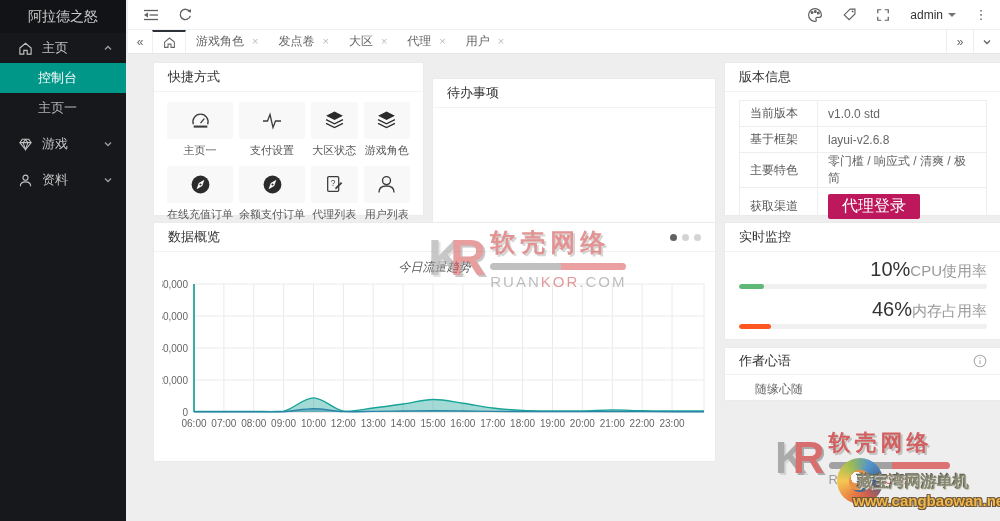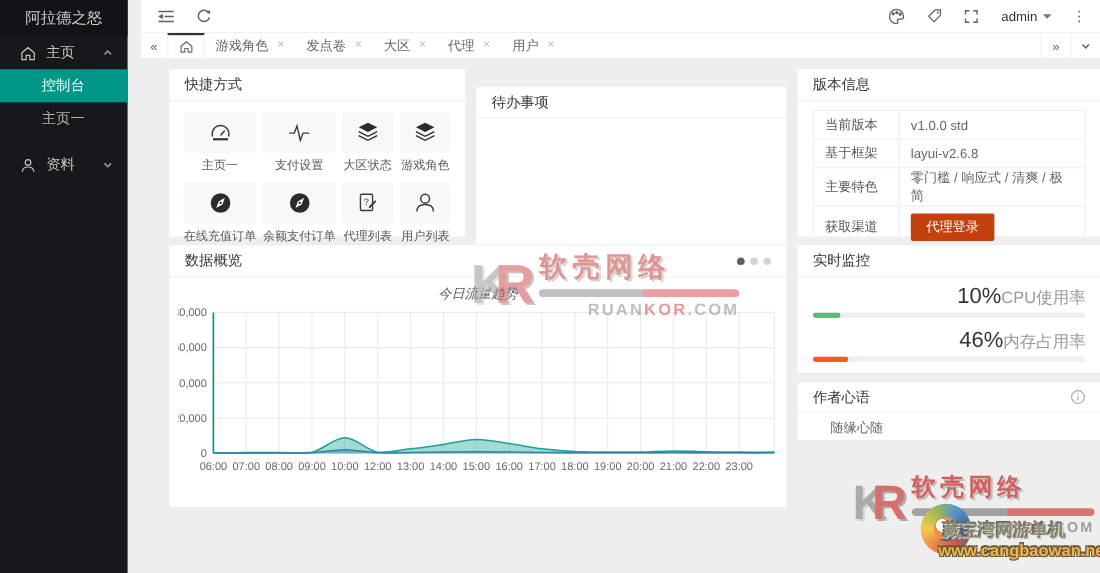--- a/index.html
+++ b/index.html
@@ -1,20 +1,20 @@
 <!DOCTYPE html>
 <html><head>
 <meta charset="utf-8">
 <style>
   * { margin:0; padding:0; box-sizing:border-box; }
   html,body { width:1000px; height:521px; }
   body { font-family:"Liberation Sans","DejaVu Sans",sans-serif; background:#eee; overflow:hidden; position:relative; }
 
   
-  .sidebar { position:absolute; left:0; top:0; width:116px; height:521px; background:#17181b; z-index:2; }
+  .sidebar { position:absolute; left:0; top:0; width:126px; height:521px; background:#17181b; z-index:2; }
   .logo { height:33px; line-height:33px; text-align:center; color:#c9c9c9; font-size:14px; background:#121316; }
   .nav-item { height:30px; display:flex; align-items:center; padding:0 12px 0 18px; color:#c2c2c2; font-size:13px; cursor:pointer; }
   .nav-item .nv-ico { width:15px; height:15px; margin-right:9px; flex:none; }
   .nav-item .nv-label { flex:1; }
   .nav-item .chev { width:12px; height:12px; flex:none; }
   .nav-sub { height:30px; line-height:30px; padding-left:38px; color:#b2b2b2; font-size:13px; cursor:pointer; }
   .nav-sub.active { background:#009688; color:#fff; }
   .nav-gap { height:6px; }
 
   
@@ -48,21 +48,21 @@
   .sc-label { font-size:11px; color:#595959; margin-top:4px; white-space:nowrap; }
 
   .card-todo { left:287px; top:24px; width:284px; height:154px; }
 
   .card-version { left:579px; top:8px; width:278px; height:154px; }
   .v-table { margin:8px 14px 0; border:1px solid #eee; font-size:12px; color:#666; }
   .v-row { display:flex; border-bottom:1px solid #eee; min-height:26px; align-items:center; }
   .v-row:last-child { border-bottom:none; min-height:36px; }
   .v-label { width:78px; flex:none; align-self:stretch; display:flex; align-items:center; padding-left:10px; border-right:1px solid #eee; color:#595959; }
   .v-value { padding:0 10px; }
-  .v-btn { background:#c2410c; color:#fff; border:none; border-radius:2px; height:25px; padding:0 14px; font-size:12px; cursor:pointer; }
+  .v-btn { background:#be185d; color:#fff; border:none; border-radius:2px; height:25px; padding:0 14px; font-size:16px; cursor:pointer; }
 
   .card-overview { left:8px; top:168px; width:563px; height:240px; }
   .dots { display:flex; gap:5px; }
   .dot { width:7px; height:7px; border-radius:50%; background:#d4d4d4; cursor:pointer; }
   .dot.on { background:#616161; }
   .chart-title { text-align:center; font-size:12px; color:#555; margin-top:7px;font-style:italic; }
   #overview-chart { display:block; margin:2px auto 0; }
 
   .card-monitor { left:579px; top:168px; width:278px; height:118px; }
   .mon-body { padding:6px 14px 0; }
@@ -79,21 +79,21 @@
 
   
   .wm { position:absolute; pointer-events:none; z-index:5; }
   .wm-brand { display:flex; align-items:center; }
   .wm-mono { font-size:50px; font-weight:bold; line-height:1; letter-spacing:-14px; }
   .wm-mono .mk { color:#9a9a9a; text-shadow:2px 2px 0 #cfcfcf; }
   .wm-mono .mr { color:#d25050; text-shadow:2px 2px 0 #9a9a9a; }
   .wm-col { margin-left:18px; }
   .wm-name { font-size:25px; font-weight:bold; color:#ce3c3c; letter-spacing:5px; text-shadow:2px 2px 0 #b5b5b5; white-space:nowrap; }
   .wm-bar { height:7px; border-radius:4px; background:linear-gradient(90deg,#8e8e8e 0 52%,#d95454 52% 100%); margin:4px 0 3px; }
-  .wm-site { font-size:15px; font-weight:bold; letter-spacing:2px; color:#8a8a8a; white-space:nowrap;margin-left:44px; }
+  .wm-site { font-size:15px; font-weight:normal; letter-spacing:2px; color:#8a8a8a; white-space:nowrap; }
   .wm-site .mid { color:#d04848; }
   .wm-center { left:428px; top:226px; width:280px; height:70px; opacity:.55; }
   .wm-corner { left:775px; top:428px; width:225px; height:93px; opacity:.8; }
   .wm-corner .wm-mono { font-size:44px; }
   .wm-corner .wm-name { font-size:22px; letter-spacing:4px; }
   .wm-corner .wm-site { font-size:13px; }
   .wm-flame { position:absolute; left:62px; top:30px; width:46px; height:46px; border-radius:50%;
     background:conic-gradient(from 210deg,#e8641a,#f6bf2a,#8ab02c,#2c7ec4,#18406e,#c83a28,#e8641a); }
   .wm-flame::after { content:""; position:absolute; left:12px; top:12px; width:22px; height:22px; border-radius:50%;
     background:radial-gradient(circle at 35% 35%,#fff 0 28%,#e87a20 29% 60%,#1a4a7e 61% 100%); }
@@ -115,20 +115,30 @@
           <path d="M2 7.5 L8 2.5 L14 7.5 V14 H9.8 V10 H6.2 V14 H2 Z"></path>
         </svg>
       <span class="nv-label">主页</span>
       <svg class="chev" viewBox="0 0 12 12" fill="none" stroke="#9a9a9a" stroke-width="1.4">
           <polyline points="3,7.5 6,4.5 9,7.5"></polyline>
         </svg>
     </div>
     <div class="nav-sub active">控制台</div>
     <div class="nav-sub">主页一</div>
     <div class="nav-gap"></div>
+    <div class="nav-item">
+      <svg class="nv-ico" viewBox="0 0 16 16" fill="none" stroke="#c2c2c2" stroke-width="1.1">
+          <path d="M4.5 2.5 H11.5 L14 6 L8 13.5 L2 6 Z"></path>
+          <path d="M2 6 H14 M8 13.5 L5.5 6 L8 2.5 L10.5 6 Z"></path>
+        </svg>
+      <span class="nv-label">游戏</span>
+      <svg class="chev" viewBox="0 0 12 12" fill="none" stroke="#9a9a9a" stroke-width="1.4">
+          <polyline points="3,4.5 6,7.5 9,4.5"></polyline>
+        </svg>
+    </div>
     <div class="nav-gap"></div>
     <div class="nav-item">
       <svg class="nv-ico" viewBox="0 0 16 16" fill="none" stroke="#c2c2c2" stroke-width="1.2">
           <circle cx="8" cy="5" r="2.7"></circle>
           <path d="M2.5 14 C2.5 10.8 4.8 9.4 8 9.4 S13.5 10.8 13.5 14"></path>
         </svg>
       <span class="nv-label">资料</span>
       <svg class="chev" viewBox="0 0 12 12" fill="none" stroke="#9a9a9a" stroke-width="1.4">
           <polyline points="3,4.5 6,7.5 9,4.5"></polyline>
         </svg>

